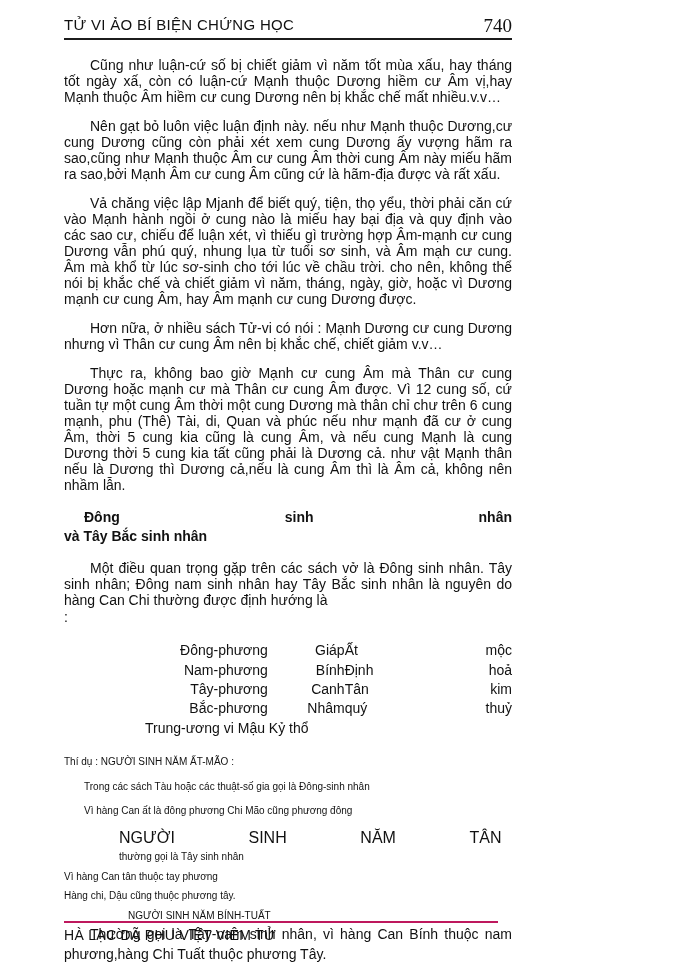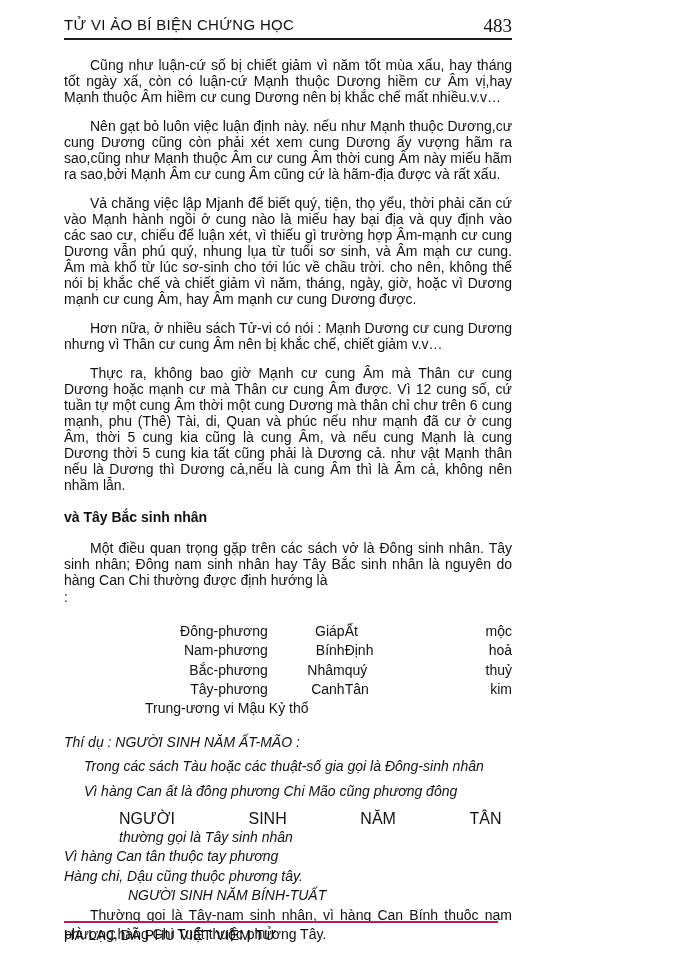--- a/index.html
+++ b/index.html
@@ -65,23 +65,22 @@
     font-size: 14px;
     line-height: 19.4px;
   }
   .dir-row { display: flex; }
   .dir-row .c1 { width: 160px; text-align: right; }
   .dir-row .c2 { width: 100px; text-align: right; }
   .dir-row .c3 { width: 100px; text-align: left; }
   .dir-row .c4 { width: 118px; text-align: right; }
   
   .ex-line {
-    font-size: 14px;
+    font-size: 10px;
     line-height: 19.4px;
-    font-style: italic;
   }
   .ex-intro { margin-top: 14px; }
   .gap { margin-top: 5px; }
   .ind20 { padding-left: 20px; }
   .ind55 { padding-left: 55px; }
   .ind64 { padding-left: 64px; }
   .spread {
     margin-top: 9px;
     margin-left: 55px;
     width: 490px;
@@ -107,60 +106,65 @@
     letter-spacing: 0.3px;
   }
 </style>
 </head>
 <body>
 
 <div class="page">
 
   <div class="pg-header">
     <span class="pg-title">TỬ VI ẢO BÍ BIỆN CHỨNG HỌC</span>
-    <span class="pg-num">483</span>
+    <span class="pg-num">740</span>
   </div>
 
   <p class="para first">Cũng như luận-cứ số bị chiết giảm vì năm tốt mùa xấu, hay tháng tốt ngày xấ, còn có luận-cứ Mạnh thuộc Dương hiềm cư Âm vị,hay Mạnh thuộc Âm hiềm cư cung Dương nên bị khắc chế mất nhiều.v.v…</p>
   <p class="para">Nên gạt bỏ luôn việc luận định này. nếu như Mạnh thuộc Dương,cư cung Dương cũng còn phải xét xem cung Dương ấy vượng hãm ra sao,cũng như Mạnh thuộc Âm cư cung Âm thời cung Âm này miếu hãm ra sao,bởi Mạnh Âm cư cung Âm cũng cứ là hãm-địa được và rất xấu.</p>
   <p class="para">Vả chăng việc lập Mjanh để biết quý, tiện, thọ yểu, thời phải căn cứ vào Mạnh hành ngồi ở cung nào là miếu hay bại địa và quy định vào các sao cư, chiếu để luận xét, vì thiếu gì trường hợp Âm-mạnh cư cung Dương vẫn phú quý, nhung lụa từ tuổi sơ sinh, và Âm mạh cư cung. Âm mà khổ từ lúc sơ-sinh cho tới lúc về chầu trời. cho nên, không thể nói bị khắc chế và chiết giảm vì năm, tháng, ngày, giờ, hoặc vì Dương mạnh cư cung Âm, hay Âm mạnh cư cung Dương được.</p>
   <p class="para">Hơn nữa, ở nhiều sách Tử-vi có nói : Mạnh Dương cư cung Dương nhưng vì Thân cư cung Âm nên bị khắc chế, chiết giảm v.v…</p>
   <p class="para">Thực ra, không bao giờ Mạnh cư cung Âm mà Thân cư cung Dương hoặc mạnh cư mà Thân cư cung Âm được. Vì 12 cung số, cứ tuần tự một cung Âm thời một cung Dương mà thân chỉ chư trên 6 cung mạnh, phu (Thê) Tài, di, Quan và phúc nếu như mạnh đã cư ở cung Âm, thời 5 cung kia cũng là cung Âm, và nếu cung Mạnh là cung Dương thời 5 cung kia tất cũng phải là Dương cả. như vật Mạnh thân nếu là Dương thì Dương cả,nếu là cung Âm thì là Âm cả, không nên nhầm lẫn.</p>
 
   <div class="sec-heading">
+    <div class="h-line1">
+      <span class="w-first">Đông</span>
+      <span>sinh</span>
+      <span>nhân</span>
+    </div>
     <div class="h-line2">và Tây Bắc sinh nhân</div>
   </div>
 
   <p class="para">Một điều quan trọng gặp trên các sách vở là Đông sinh nhân. Tây sinh nhân; Đông nam sinh nhân hay Tây Bắc sinh nhân là nguyên do hàng Can Chi thường được định hướng là</p>
   <div class="colon-line">:</div>
 
   <div class="dir-table">
     <div class="dir-row">
       <span class="c1">Đông-phương</span>
       <span class="c2">Giáp</span>
       <span class="c3">Ất</span>
       <span class="c4">mộc</span>
     </div>
     <div class="dir-row">
       <span class="c1">Nam-phương</span>
       <span class="c2">Bính</span>
       <span class="c3">Định</span>
       <span class="c4">hoả</span>
     </div>
     <div class="dir-row">
+      <span class="c1">Tây-phương</span>
+      <span class="c2">Canh</span>
+      <span class="c3">Tân</span>
+      <span class="c4">kim</span>
+    </div>
+    <div class="dir-row">
       <span class="c1">Bắc-phương</span>
       <span class="c2">Nhâm</span>
       <span class="c3">quý</span>
       <span class="c4">thuỷ</span>
-    </div>
-    <div class="dir-row">
-      <span class="c1">Tây-phương</span>
-      <span class="c2">Canh</span>
-      <span class="c3">Tân</span>
-      <span class="c4">kim</span>
     </div>
     <div class="dir-row">
       <span class="c1" style="width:auto">Trung-ương vi Mậu Kỷ thổ</span>
     </div>
   </div>
 
   <div class="ex-line ex-intro">Thí dụ : NGƯỜI SINH NĂM ẤT-MÃO :</div>
 
   <div class="ex-line gap ind20">Trong các sách Tàu hoặc các thuật-số gia gọi là Đông-sinh nhân</div>
 

